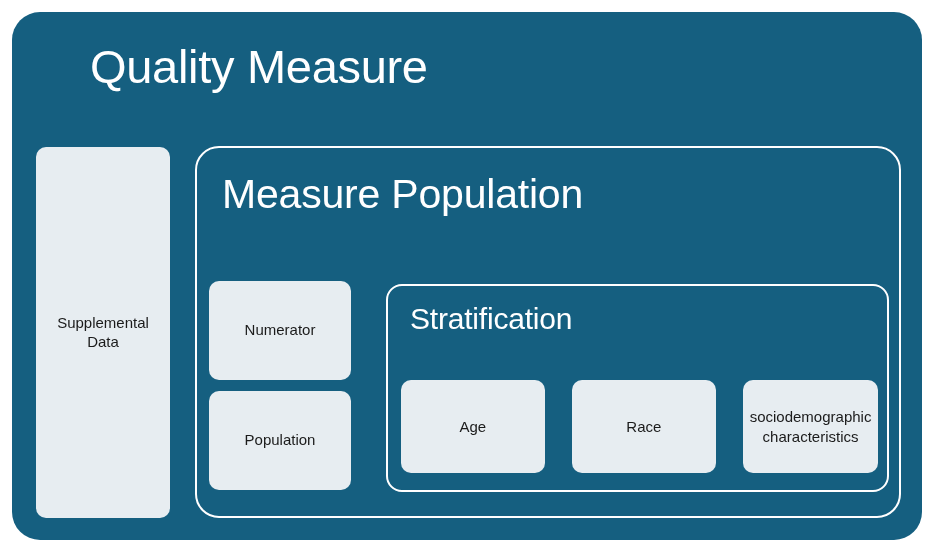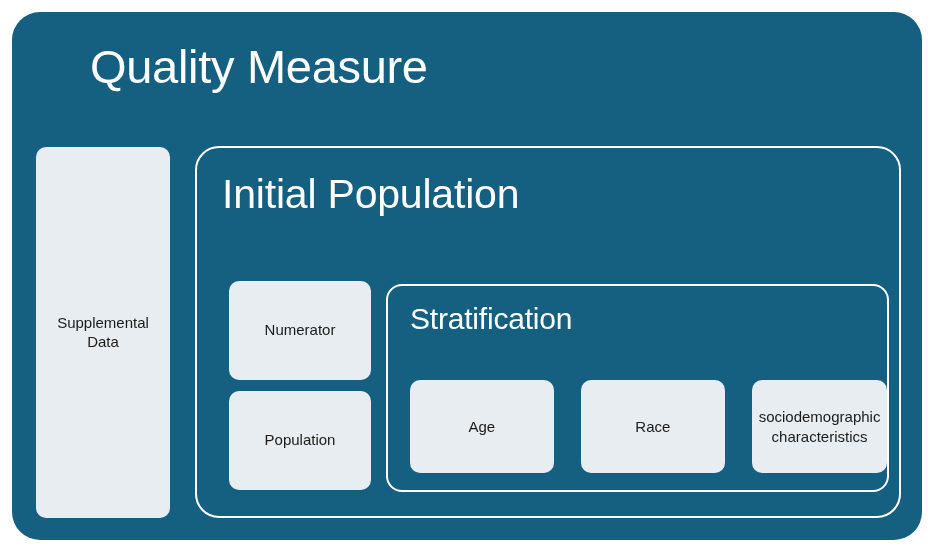--- a/index.html
+++ b/index.html
@@ -89,21 +89,21 @@
     font-size: 41px;
     font-weight: 300;
     letter-spacing: -0.2px;
     line-height: 1.05;
     white-space: nowrap;
   }
 
   
   .nd-column {
     position: absolute;
-    left: 32px;
+    left: 12px;
     top: 133px;
     width: 142px;
     height: 209px;
     display: flex;
     flex-direction: column;
     justify-content: space-between;
   }
   .nd-card {
     width: 142px;
     height: 99px;
@@ -140,21 +140,21 @@
     color: #ffffff;
     font-size: 30px;
     font-weight: 300;
     letter-spacing: -0.2px;
     line-height: 1.05;
     white-space: nowrap;
   }
 
   .strat-cards {
     position: absolute;
-    left: 22px;
+    left: 13px;
     top: 94px;
     width: 477px;
     height: 93px;
     display: flex;
     flex-direction: row;
     gap: 27px;
   }
   .strat-card {
     height: 93px;
     background: #e7edf1;
@@ -183,21 +183,21 @@
   <div class="quality-measure">
 
     <div class="qm-title">Quality Measure</div>
 
     <div class="supplemental-data">
       <span class="card-label">Supplemental Data</span>
     </div>
 
     <div class="initial-population">
 
-      <div class="ip-title">Initial Population</div>
+      <div class="ip-title">Measure Population</div>
 
       <div class="nd-column">
         <div class="nd-card">
           <span class="card-label">Numerator</span>
         </div>
         <div class="nd-card">
           <span class="card-label">Population</span>
         </div>
       </div>
 

